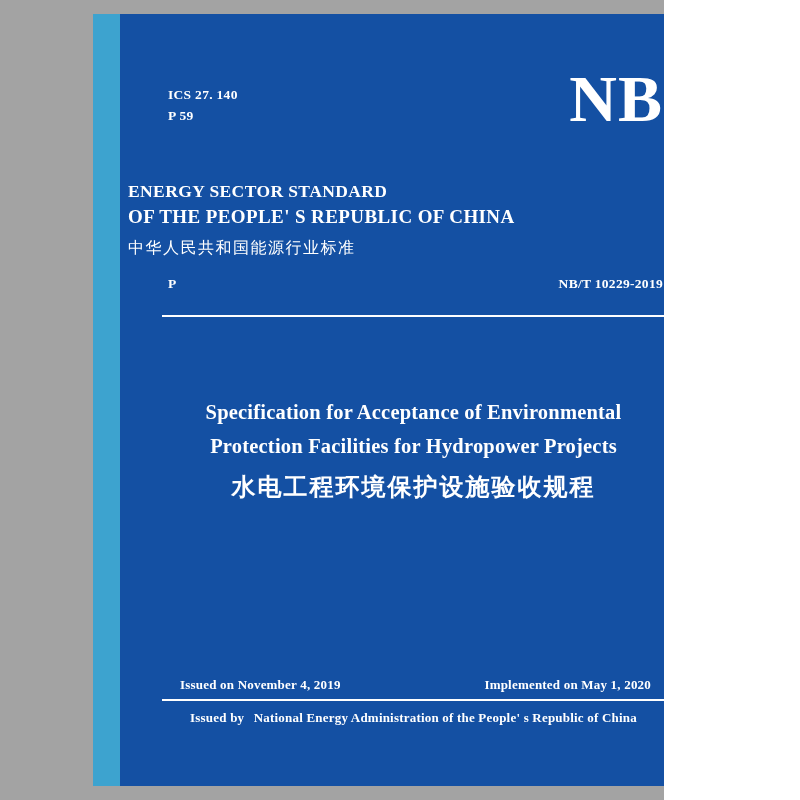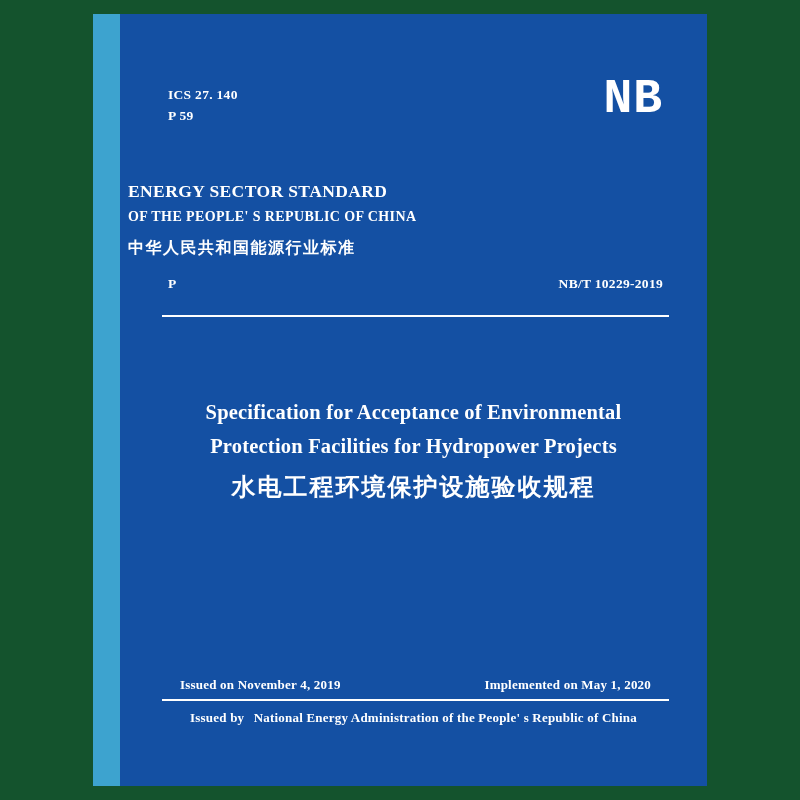--- a/index.html
+++ b/index.html
@@ -7,23 +7,23 @@
     padding: 0;
     background: #ffffff;
   }
   body {
     width: 800px;
     height: 800px;
     font-family: "Liberation Serif", serif;
   }
   .page {
     position: relative;
-    width: 800px;
+    width: 664px;
     height: 800px;
-    background: #14532d;
+    background: #a3a3a3;
     overflow: hidden;
   }
   .cover {
     position: absolute;
     left: 93px;
     top: 14px;
     width: 614px;
     height: 772px;
     background: #1450a3;
     color: #ffffff;
@@ -52,48 +52,48 @@
     top: 70px;
     font-weight: bold;
     font-size: 13.5px;
     line-height: 21px;
     letter-spacing: 0.3px;
   }
   .nb-logo {
     position: absolute;
     right: 44px;
     top: 52px;
-    font-family: Liberation Mono, monospace;
-    font-weight: bold;
-    font-size: 48px;
+    font-family: Liberation Serif, serif;
+    font-weight: bold;
+    font-size: 66px;
     line-height: 66px;
     letter-spacing: 1px;
   }
 
   .title-group {
     position: absolute;
     left: 8px;
     right: 0;
     top: 165px;
     text-align: left;
   }
   .title-en1 {
     font-weight: bold;
     font-size: 17.5px;
     letter-spacing: 0.4px;
     line-height: 25px;
   }
   .title-en2 {
     font-weight: bold;
-    font-size: 14px;
+    font-size: 19px;
     letter-spacing: 0.4px;
     line-height: 25px;
   }
   .title-cn {
-    font-weight: bold;
+    font-weight: normal;
     font-size: 16px;
     letter-spacing: 1.5px;
     line-height: 30px;
     margin-top: 4px;
   }
 
   .code-row {
     position: absolute;
     left: 48px;
     right: 44px;

